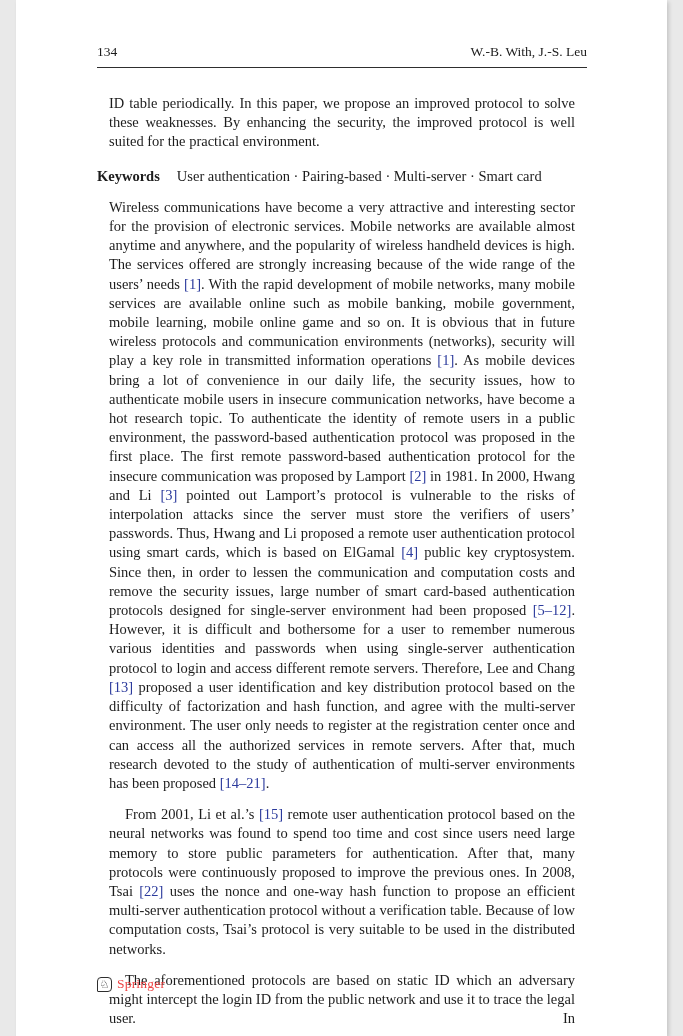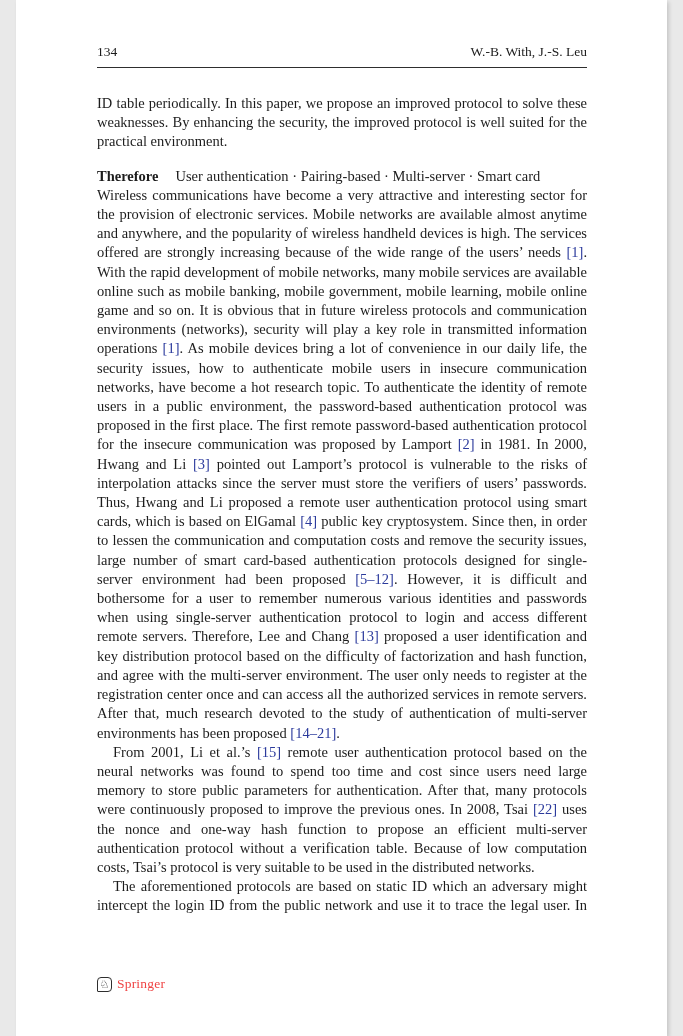--- a/index.html
+++ b/index.html
@@ -26,21 +26,21 @@
   .header-rule {
     border: none;
     border-top: 1.2px solid #2e2e2e;
     margin: 7px 0 0 0;
   }
   .content { margin-top: 26px; }
   .para {
     font-size: 14.5px;
     line-height: 19.2px;
     text-align: justify;
-    margin: 0;
+    margin: 12px;
   }
   .para.indent { text-indent: 16px; }
   .para.runover { text-align-last: justify; }
   .keywords {
     margin: 15px 0 0 0;
     font-size: 14.5px;
     line-height: 19.2px;
   }
   .kw-label { font-weight: bold; margin-right: 17px; }
   .section-title {
@@ -88,21 +88,21 @@
     <span>W.-B. With, J.-S. Leu</span>
   </header>
 
   <hr class="header-rule">
 
   <main class="content">
 
     <p class="para">ID table periodically. In this paper, we propose an improved protocol to solve these weaknesses. By enhancing the security, the improved protocol is well suited for the practical environment.</p>
 
     <p class="keywords">
-      <span class="kw-label">Therefore</span><span>User authentication · Pairing-based · Multi-server · Smart card</span>
+      <span class="kw-label">Keywords</span><span>User authentication · Pairing-based · Multi-server · Smart card</span>
     </p>
 
 
     <p class="para"><span>Wireless communications have become a very attractive and interesting sector for the provision of electronic services. Mobile networks are available almost anytime and anywhere, and the popularity of wireless handheld devices is high. The services offered are strongly increasing because of the wide range of the users’ needs </span><span class="cite" style="color: rgb(43, 58, 156);">[1]</span><span>. With the rapid development of mobile networks, many mobile services are available online such as mobile banking, mobile government, mobile learning, mobile online game and so on. It is obvious that in future wireless protocols and communication environments (networks), security will play a key role in transmitted information operations </span><span class="cite" style="color: rgb(43, 58, 156);">[1]</span><span>. As mobile devices bring a lot of convenience in our daily life, the security issues, how to authenticate mobile users in insecure communication networks, have become a hot research topic. To authenticate the identity of remote users in a public environment, the password-based authentication protocol was proposed in the first place. The first remote password-based authentication protocol for the insecure communication was proposed by Lamport </span><span class="cite" style="color: rgb(43, 58, 156);">[2]</span><span> in 1981. In 2000, Hwang and Li </span><span class="cite" style="color: rgb(43, 58, 156);">[3]</span><span> pointed out Lamport’s protocol is vulnerable to the risks of interpolation attacks since the server must store the verifiers of users’ passwords. Thus, Hwang and Li proposed a remote user authentication protocol using smart cards, which is based on ElGamal </span><span class="cite" style="color: rgb(43, 58, 156);">[4]</span><span> public key cryptosystem. Since then, in order to lessen the communication and computation costs and remove the security issues, large number of smart card-based authentication protocols designed for single-server environment had been proposed </span><span class="cite" style="color: rgb(43, 58, 156);">[5–12]</span><span>. However, it is difficult and bothersome for a user to remember numerous various identities and passwords when using single-server authentication protocol to login and access different remote servers. Therefore, Lee and Chang </span><span class="cite" style="color: rgb(43, 58, 156);">[13]</span><span> proposed a user identification and key distribution protocol based on the difficulty of factorization and hash function, and agree with the multi-server environment. The user only needs to register at the registration center once and can access all the authorized services in remote servers. After that, much research devoted to the study of authentication of multi-server environments has been proposed </span><span class="cite" style="color: rgb(43, 58, 156);">[14–21]</span><span>.</span></p>
 
     <p class="para indent"><span>From 2001, Li et al.’s </span><span class="cite" style="color: rgb(43, 58, 156);">[15]</span><span> remote user authentication protocol based on the neural networks was found to spend too time and cost since users need large memory to store public parameters for authentication. After that, many protocols were continuously proposed to improve the previous ones. In 2008, Tsai </span><span class="cite" style="color: rgb(43, 58, 156);">[22]</span><span> uses the nonce and one-way hash function to propose an efficient multi-server authentication protocol without a verification table. Because of low computation costs, Tsai’s protocol is very suitable to be used in the distributed networks.</span></p>
 
     <p class="para indent runover"><span>The aforementioned protocols are based on static ID which an adversary might intercept the login ID from the public network and use it to trace the legal user. In</span></p>
 
   </main>

